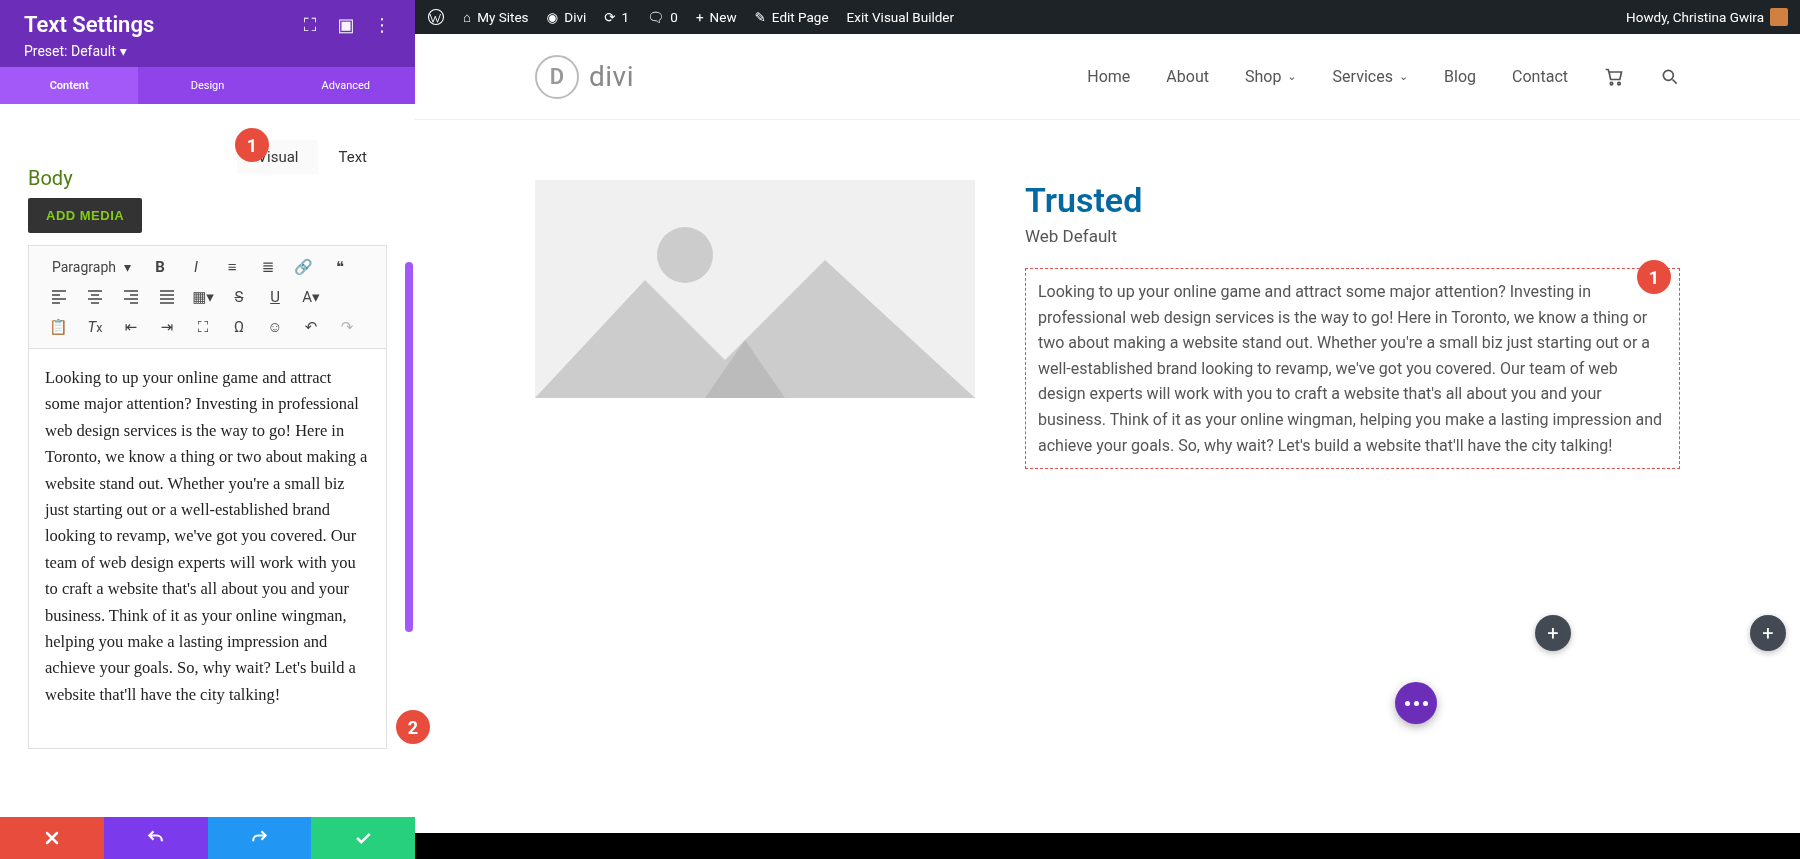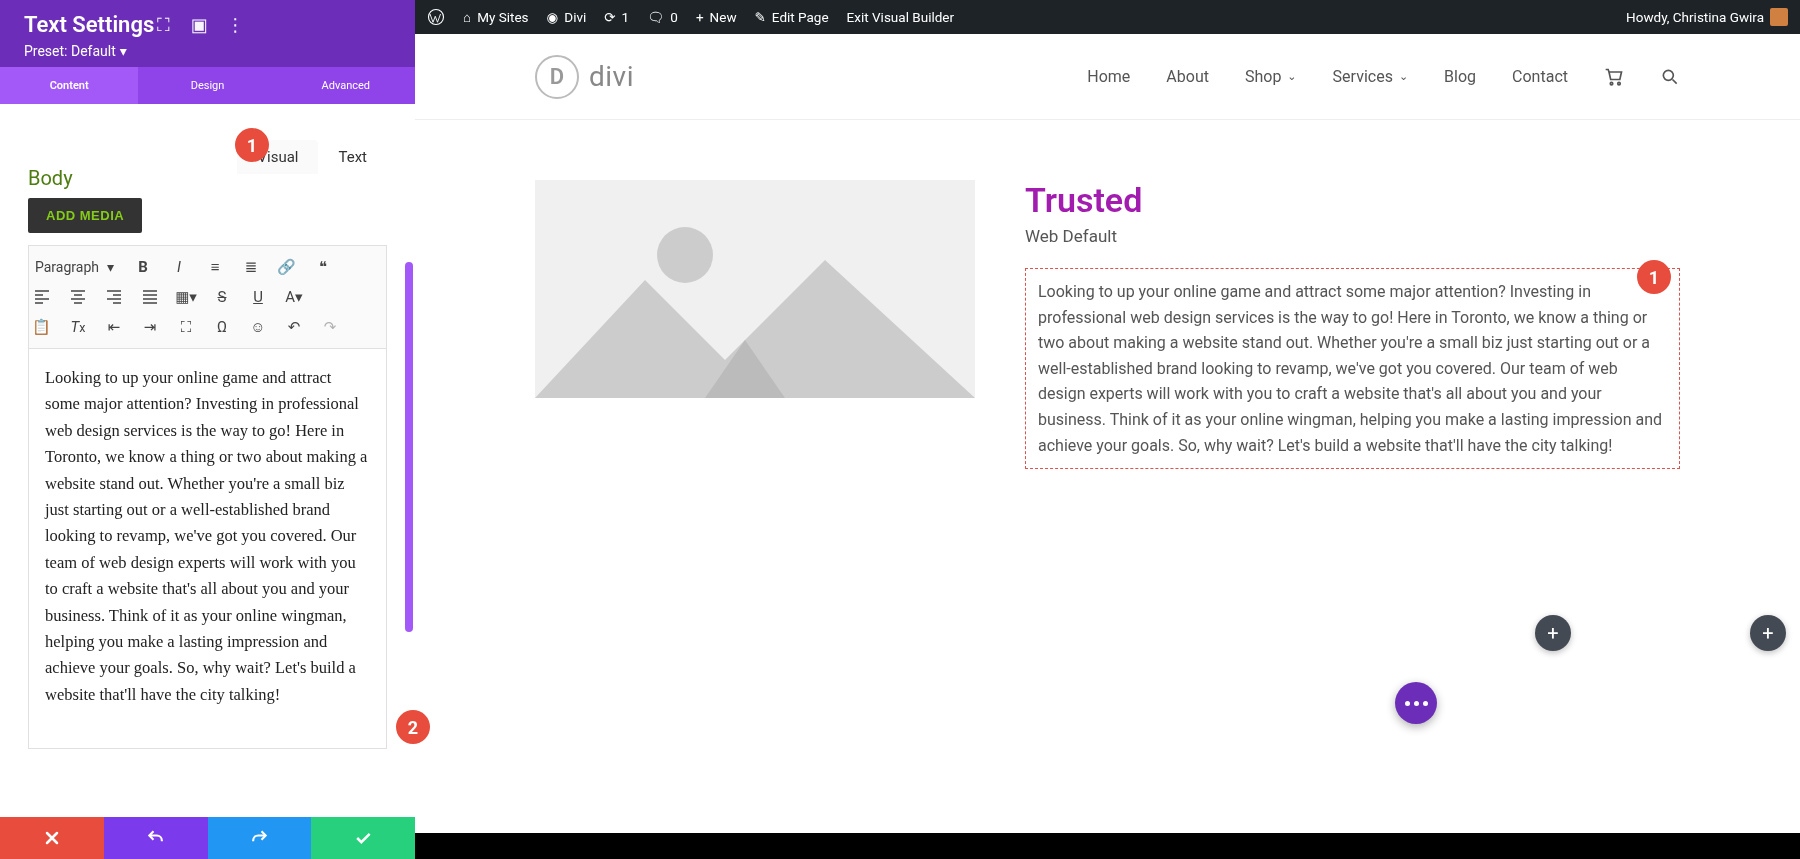--- a/index.html
+++ b/index.html
@@ -1,37 +1,37 @@
 <!DOCTYPE html>
 <html><head>
 <meta charset="utf-8">
 <style>
 * { margin: 0; padding: 0; box-sizing: border-box; }
 body { font-family: -apple-system, BlinkMacSystemFont, "Segoe UI", Roboto, sans-serif; background: #fff; width: 1800px; height: 859px; overflow: hidden; position: relative; }
 
 
 .sidebar { position: absolute; left: 0; top: 0; width: 415px; height: 100%; background: #fff; display: flex; flex-direction: column; }
 .sidebar-header { background: #6c2eb9; color: #fff; padding: 12px 24px 8px; }
-.sidebar-title-row { display: flex; align-items: center; }
+.sidebar-title-row { display: flex; align-items: center; justify-content: space-between; }
 .sidebar-title { font-size: 22px; font-weight: 600; }
 .sidebar-title-icons { display: flex; gap: 18px; align-items: center; }
 .sidebar-title-icons .ic { width: 18px; height: 18px; display: inline-flex; align-items: center; justify-content: center; cursor: pointer; opacity: .95; font-size: 18px; }
 .preset-row { font-size: 14px; margin-top: 6px; display: flex; align-items: flex-end; gap: 4px; cursor: pointer; }
 .tabs { display: flex; background: #8e44e8; }
 .tab { flex: 1; text-align: center; padding: 12px 0; color: #fff; cursor: pointer; font-size: 11px; }
 .tab.active { background: #a259f7; font-weight: 600; }
 
 .body-area { flex: 1; padding: 14px 28px 0 28px; overflow: hidden; position: relative; }
 .body-label { font-size: 20px; color: #4d7c0f; margin-bottom: 8px; margin-top: 48px; }
 .add-media { background: #333; color: #84cc16; border: none; padding: 10px 18px; font-size: 13px; font-weight: 700; letter-spacing: .5px; cursor: pointer; border-radius: 2px; }
 .editor-tabs { position: absolute; right: 28px; top: 36px; display: flex; }
 .editor-tab { padding: 8px 20px; font-size: 15px; cursor: pointer; color: #333; background: #fff; border-radius: 4px 4px 0 0; }
 .editor-tab.active { background: #fafafa; }
 
-.toolbar { margin-top: 12px; border: 1px solid #e0e0e0; background: #fafafa; padding: 6px 0; }
+.toolbar { margin-top: 12px; border: 1px solid #e0e0e0; background: #fafafa; padding: 6px 17px; }
 .toolbar-row { display: flex; align-items: center; gap: 14px; padding: 4px 2px; flex-wrap: wrap; }
 .format-select { display: inline-flex; align-items: center; gap: 8px; font-size: 14px; color: #444; padding: 2px 4px; cursor: pointer; }
 .tbtn { display: inline-flex; align-items: center; justify-content: center; width: 22px; height: 22px; cursor: pointer; color: #444; font-size: 15px; }
 .tbtn svg { width: 16px; height: 16px; }
 .editor-content { border: 1px solid #e0e0e0; border-top: none; padding: 16px; font-family: Georgia, serif; font-size: 16.5px; line-height: 1.6; color: #222; height: 400px; overflow: hidden; }
 
 .scroll-indicator { position: absolute; right: 2px; top: 158px; width: 8px; height: 370px; background: #a259f7; border-radius: 4px; }
 
 .footer-actions { display: flex; height: 42px; }
 .footer-btn { flex: 1; display: flex; align-items: center; justify-content: center; cursor: pointer; color: #fff; }
@@ -65,21 +65,21 @@
 .nav .link { cursor: pointer; display: flex; align-items: center; gap: 6px; }
 .nav .chev { font-size: 11px; }
 .cart-ic, .search-ic { width: 20px; height: 20px; display: inline-flex; align-items: center; justify-content: center; }
 
 
 .page { padding: 60px 120px 0; display: flex; gap: 50px; }
 .img-placeholder { width: 440px; height: 218px; background: #f0f0f0; position: relative; overflow: hidden; }
 .img-placeholder svg { width: 100%; height: 100%; }
 .text-col { flex: 1; }
 .small-top { font-size: 17px; color: #555; margin-bottom: 8px; }
-.headline { font-size: 34px; font-weight: 600; color: #a21caf; margin-bottom: 6px; }
+.headline { font-size: 34px; font-weight: 600; color: #0369a1; margin-bottom: 6px; }
 .small-under { font-size: 17px; color: #555; margin-bottom: 22px; }
 .selected-box { border: 1.5px dashed #d9534f; padding: 10px 12px; font-size: 16px; line-height: 1.6; color: #555; }
 
 .add-circle { position: absolute; width: 36px; height: 36px; border-radius: 50%; background: #444a54; color: #fff; display: flex; align-items: center; justify-content: center; font-size: 20px; cursor: pointer; box-shadow: 0 2px 6px rgba(0,0,0,.25); }
 .add-circle.c1 { left: 1120px; top: 615px; }
 .add-circle.c2 { left: 1335px; top: 615px; }
 
 .more-fab { position: absolute; left: 980px; top: 682px; width: 42px; height: 42px; border-radius: 50%; background: #6c2eb9; display: flex; align-items: center; justify-content: center; cursor: pointer; box-shadow: 0 3px 10px rgba(0,0,0,.3); }
 .more-fab .dot { width: 5px; height: 5px; background: #fff; border-radius: 50%; margin: 0 2px; }
 

